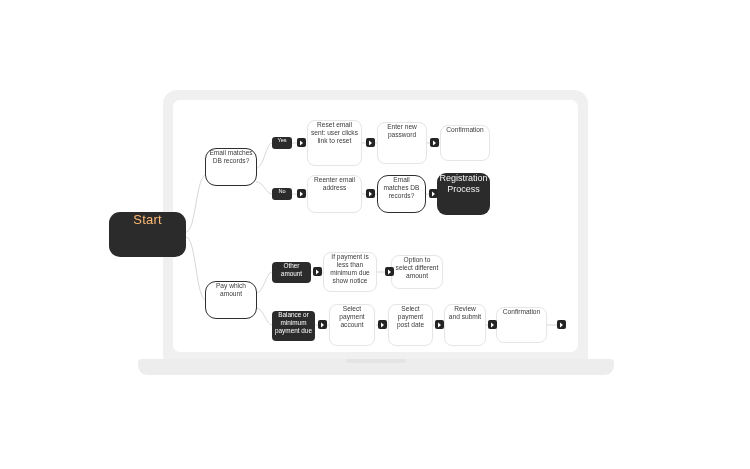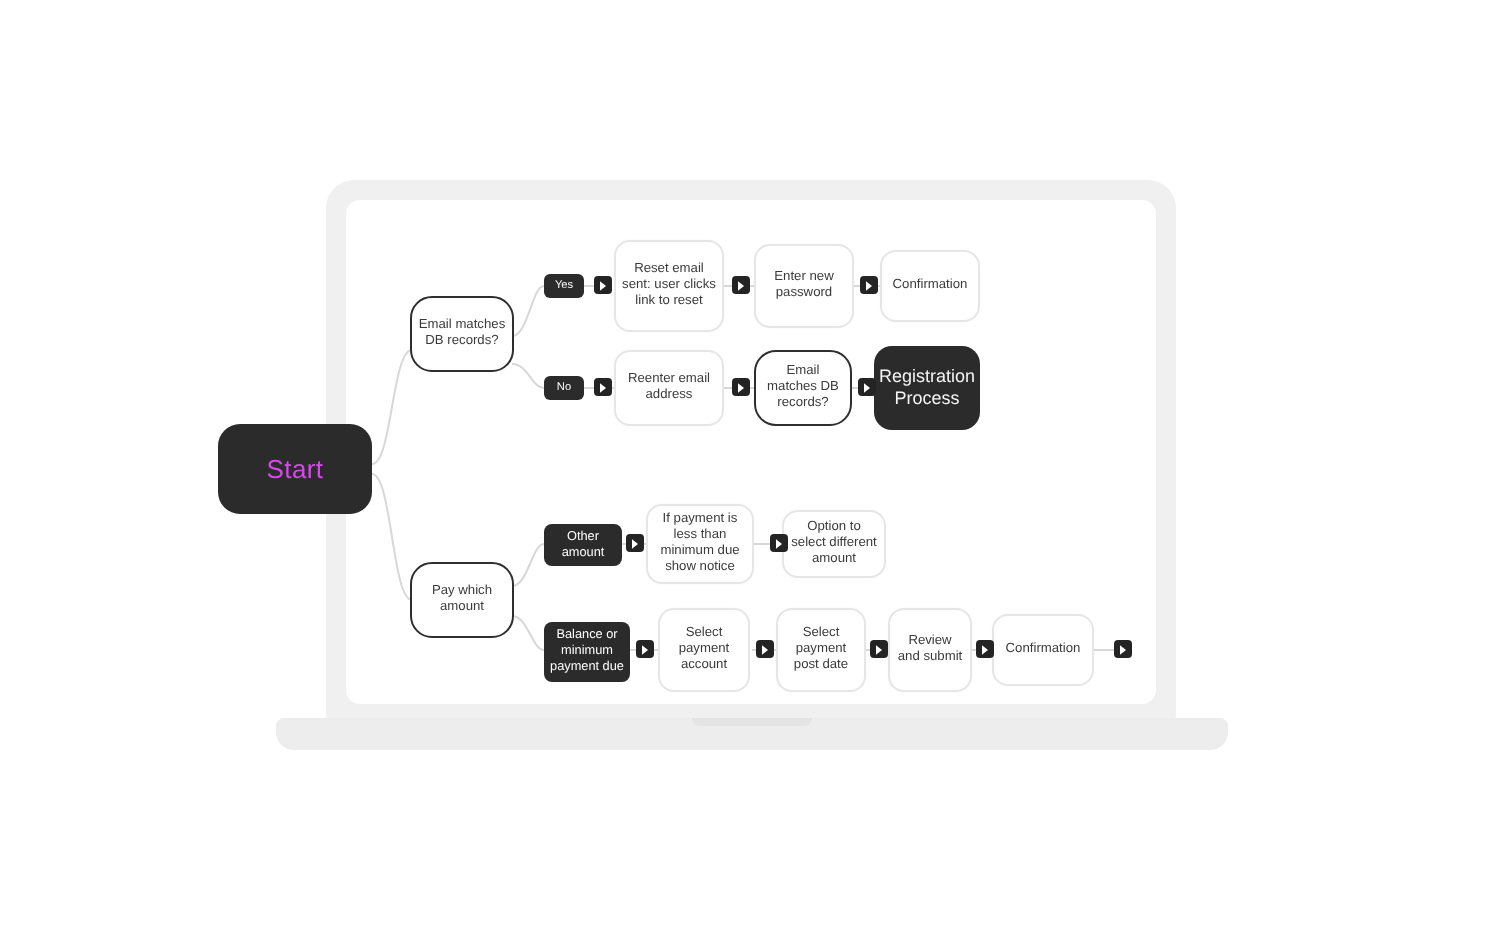--- a/index.html
+++ b/index.html
@@ -71,21 +71,21 @@
     position: absolute;
     left: 0; top: 0;
     width: 750px; height: 469px;
   }
 
   
   .node {
     position: absolute;
     box-sizing: border-box;
     display: flex;
-    align-items: center;
+    align-items: flex-start;
     justify-content: center;
     text-align: center;
     border-radius: 9px;
     pointer-events: auto;
   }
   .node .nlabel {
     display: block;
     line-height: 1.22;
     padding: 0 3px;
   }
@@ -111,21 +111,21 @@
   .n-dark {
     background: #2b2b2b;
     color: #ffffff;
     font-size: 6.4px;
     border-radius: 4px;
     border: none;
   }
   
   .n-terminator {
     background: #2b2b2b;
-    color: #d946ef;
+    color: #fdba74;
     font-size: 13px;
     border-radius: 11px;
     border: none;
     letter-spacing: 0.2px;
   }
   
   .n-dark-block {
     background: #2b2b2b;
     color: #f4f4f4;
     font-size: 9px;

